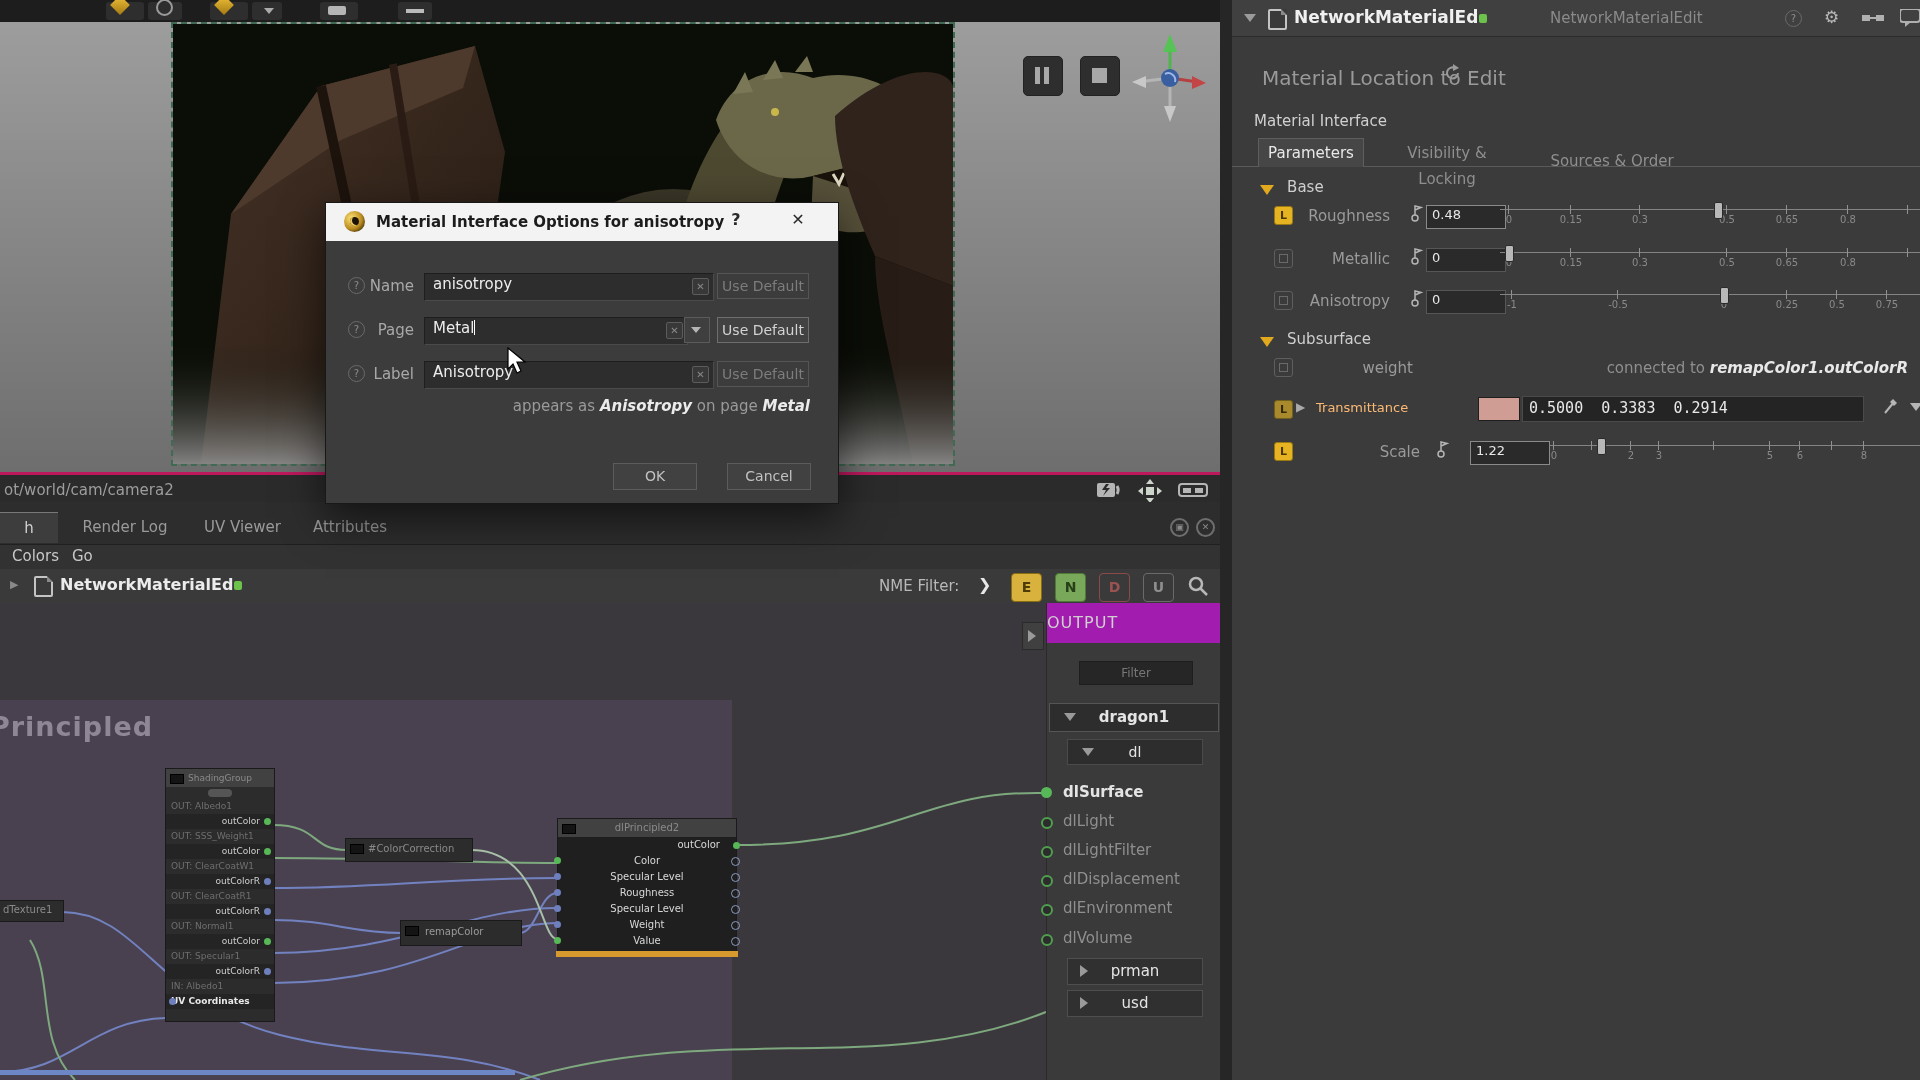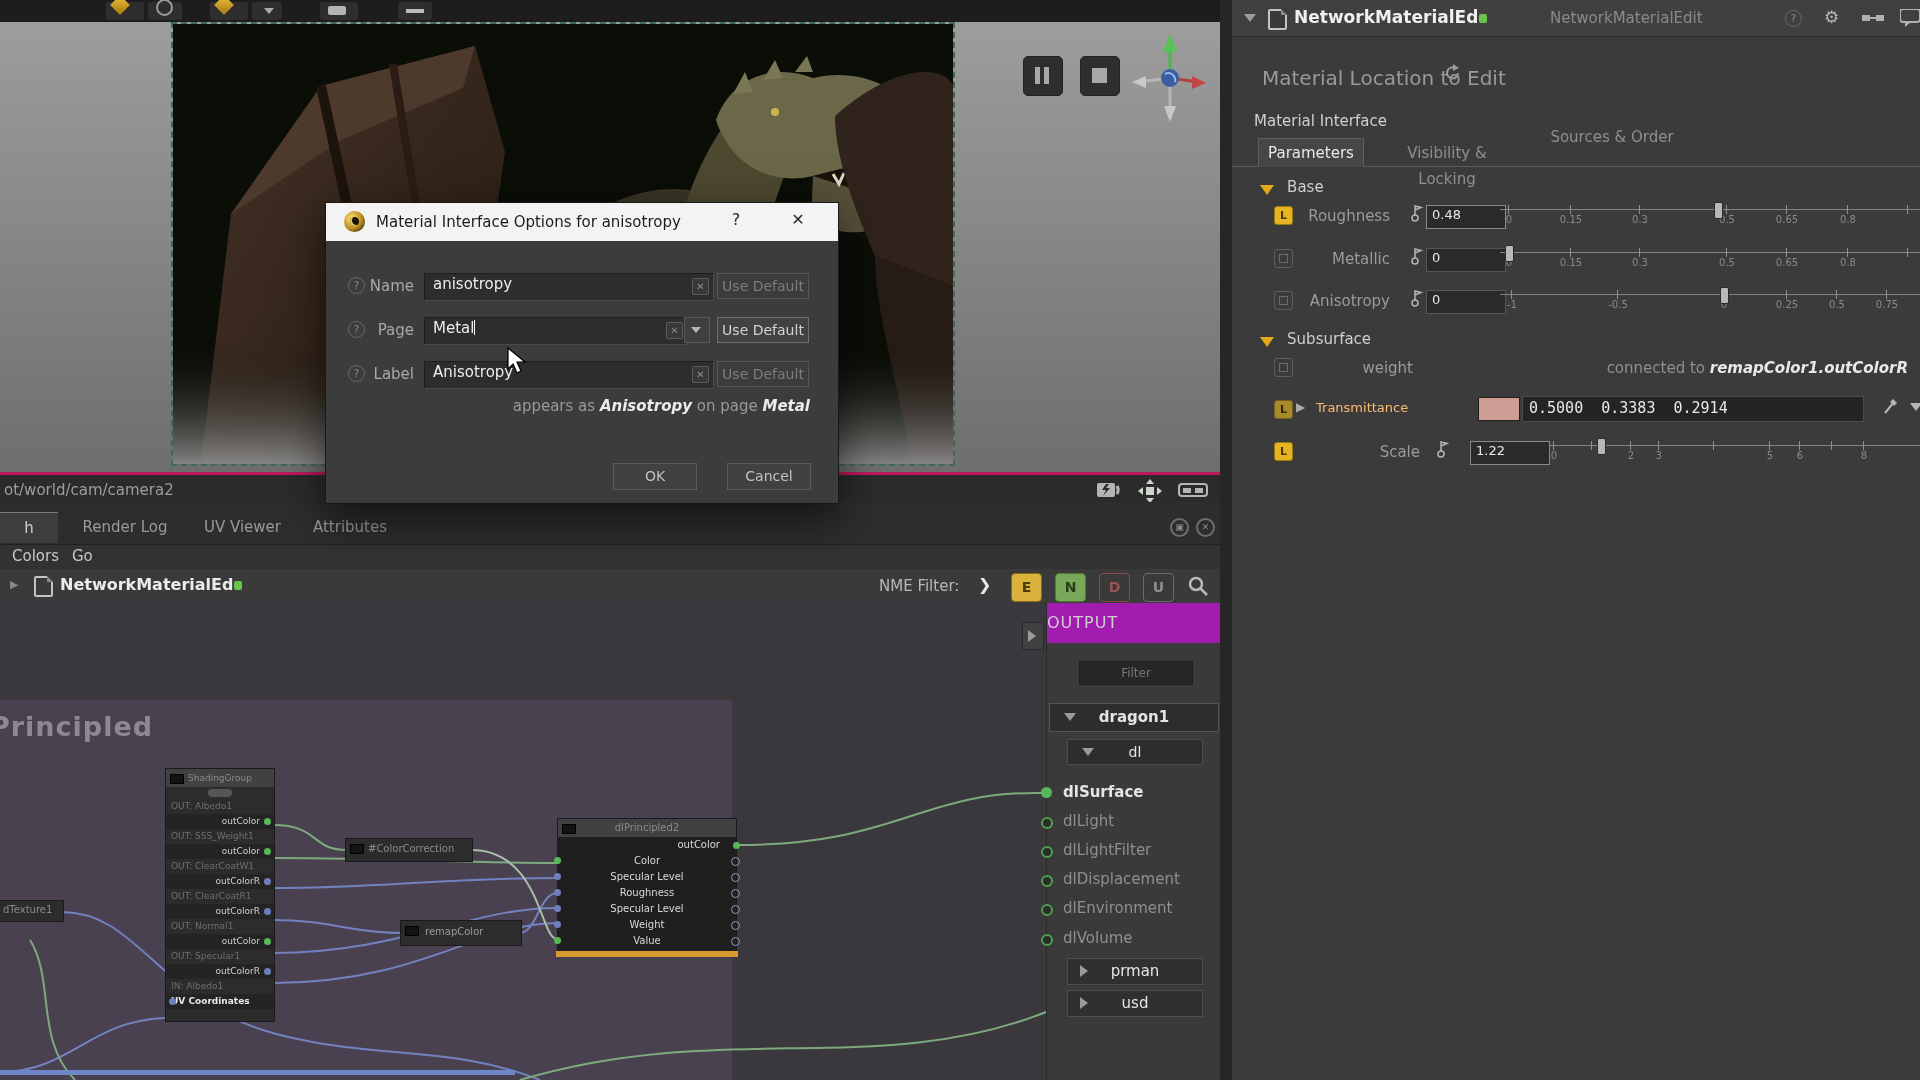--- a/index.html
+++ b/index.html
@@ -93,21 +93,21 @@
   .slider{position:absolute;height:28px;overflow:hidden;}
   .slider .track{position:absolute;left:0;right:0;top:8px;height:1px;background:#848484;}
   .slider .tick{position:absolute;top:4px;width:1px;height:9px;background:#909090;}
   .slider .tick span{position:absolute;top:9px;left:-12px;width:26px;text-align:center;font-size:10px;color:#8a8a8a;}
   .slider .handle{position:absolute;top:1px;width:7px;height:15px;background:#b8b8b8;border:1px solid #2a2a2a;border-radius:2px;}
   .key-icon{position:absolute;width:14px;height:20px;}
 
   
   #dialog{left:325px;top:202px;width:512px;height:300px;background:#3c3c3c;border:1px solid #181818;
           box-shadow:0 14px 40px rgba(0,0,0,.6);z-index:50;}
-  #dialog-titlebar{position:absolute;left:0;top:0;width:100%;height:38px;background:#f3f3f3;}
+  #dialog-titlebar{position:absolute;left:0;top:0;width:100%;height:38px;background:#f3f3f3;font-weight:bold;}
   #dialog-title{position:absolute;left:50px;top:10px;font-size:15px;color:#1c1c1c;}
   .app-icon{position:absolute;left:18px;top:8px;width:21px;height:21px;border-radius:50%;
             background:radial-gradient(circle at 35% 35%,#f2d268 10%,#b98a1d 55%,#241a05 90%);}
   .app-icon::after{content:"";position:absolute;left:6px;top:6px;width:9px;height:9px;border-radius:50%;
             background:#1c1306;box-shadow:inset 2px -1px 0 #e8c75a;}
   .win-btn{position:absolute;top:7px;font-size:16px;color:#2a2a2a;width:24px;text-align:center;cursor:default;}
   .dlg-help{position:absolute;width:15px;height:15px;border:1px solid #6a6a6a;border-radius:50%;
             color:#8d8d8d;font-size:10px;line-height:15px;text-align:center;}
   .dlg-label{position:absolute;width:46px;text-align:right;font-size:15px;color:#a8a8a8;}
   .dlg-input{position:absolute;height:24px;background:#2d2d2d;border-top:1px solid #1e1e1e;border-left:1px solid #1e1e1e;
@@ -404,21 +404,21 @@
     <svg class="abs" style="left:212px;top:64px" width="18" height="18">
       <path d="M14,9 a5.5,5.5 0 1 1 -3,-5" stroke="#9a9a9a" stroke-width="2" fill="none"></path>
         <polygon points="9,0 15,4 9,7" fill="#9a9a9a"></polygon>
     </svg>
 
     <span class="abs" style="left:22px;top:112px;font-size:15px;color:#d0d0d0">Material Interface</span>
 
     <div class="abs" style="left:0;top:166px;width:688px;height:1px;background:#5a5a5a"></div>
     <div class="ptab active" style="left:26px;top:138px;width:104px">Parameters</div>
     <div class="ptab" style="left:145px;top:140px;width:140px">Visibility &amp; Locking</div>
-    <div class="ptab" style="left:317px;top:124px;width:126px">Sources &amp; Order</div>
+    <div class="ptab" style="left:317px;top:148px;width:126px">Sources &amp; Order</div>
 
     <div class="abs" style="left:28px;top:178px">
       <span class="sec-tri"></span>
       <span style="font-size:15px;color:#cfcfcf;vertical-align:3px">Base</span>
     </div>
 
     <div class="badge bright" style="left:42px;top:206px">L</div>
     <span class="pname" style="left:38px;top:207px">Roughness</span>
     <svg class="key-icon" style="left:178px;top:203px" viewBox="0 0 14 20">
       <circle cx="5" cy="15" r="3" fill="none" stroke="#b5b5b5" stroke-width="1.5"></circle>

